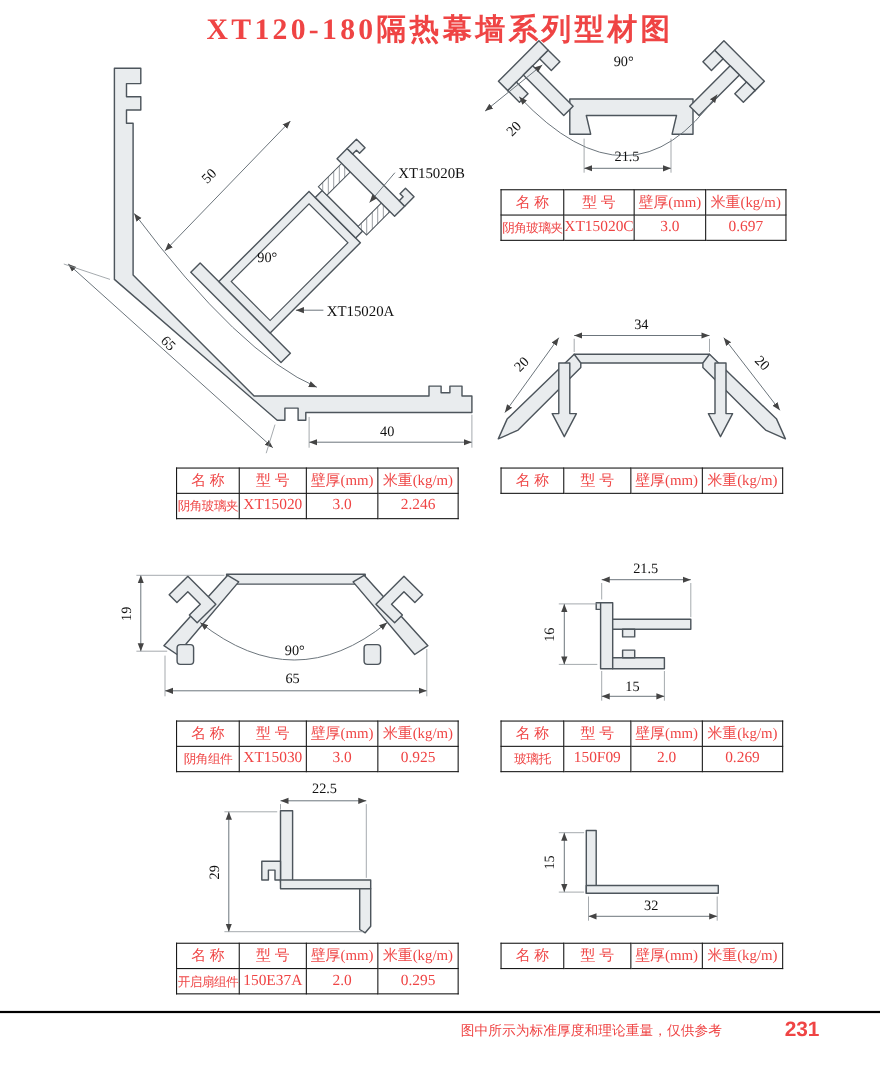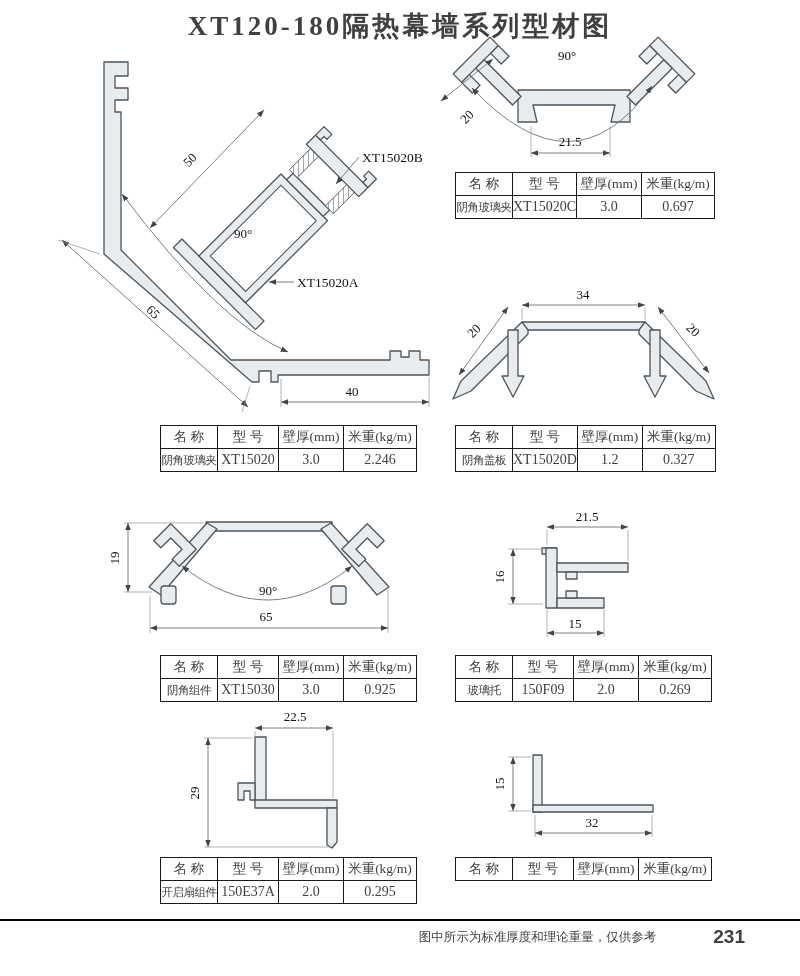--- a/index.html
+++ b/index.html
@@ -1,17 +1,17 @@
 <!DOCTYPE html>
 <html><head>
 <meta charset="utf-8">
 <style>
   html,body{margin:0;padding:0;background:#fff;}
   .page{position:relative;width:800px;height:976px;background:#ffffff;overflow:hidden;
-        font-family:"Liberation Serif","DejaVu Serif",serif;color:#404040;}
+        font-family:"Liberation Serif","DejaVu Serif",serif;color:#ef4444;}
   .title{position:absolute;left:0;top:8px;width:100%;text-align:center;
          font-size:27px;font-weight:bold;letter-spacing:3px;}
   svg.drawings{position:absolute;left:0;top:0;}
   .pf{fill:#e9ecee;stroke:#4d555c;stroke-width:1.3;stroke-linejoin:round;}
   .pfw{fill:#ffffff;stroke:#4d555c;stroke-width:1.1;}
   .ph{fill:url(#hatch);stroke:#4d555c;stroke-width:0.9;}
   .dl{stroke:#6a737a;stroke-width:0.9;fill:none;}
   .xl{stroke:#8a9196;stroke-width:0.7;fill:none;}
   .dt{font-family:"Liberation Serif","DejaVu Serif",serif;font-size:13px;fill:#111;text-anchor:middle;}
   .lbl{font-family:"Liberation Serif","DejaVu Serif",serif;font-size:13.5px;fill:#111;}
@@ -231,26 +231,20 @@
     </table>
 
   <table class="spec" style="left:455px;top:425px;">
     <tbody>
         <tr>
       <th class="c-name">名 称</th>
       <th class="c-model">型 号</th>
       <th class="c-th">壁厚(mm)</th>
       <th class="c-wt">米重(kg/m)</th>
     </tr>
-    <tr>
-      <td class="c-name">阴角盖板</td>
-      <td class="c-model">XT15020D</td>
-      <td class="c-th">1.2</td>
-      <td class="c-wt">0.327</td>
-    </tr>
   </tbody>
     </table>
 
   <table class="spec" style="left:160px;top:655px;">
     <tbody>
         <tr>
       <th class="c-name">名 称</th>
       <th class="c-model">型 号</th>
       <th class="c-th">壁厚(mm)</th>
       <th class="c-wt">米重(kg/m)</th>

